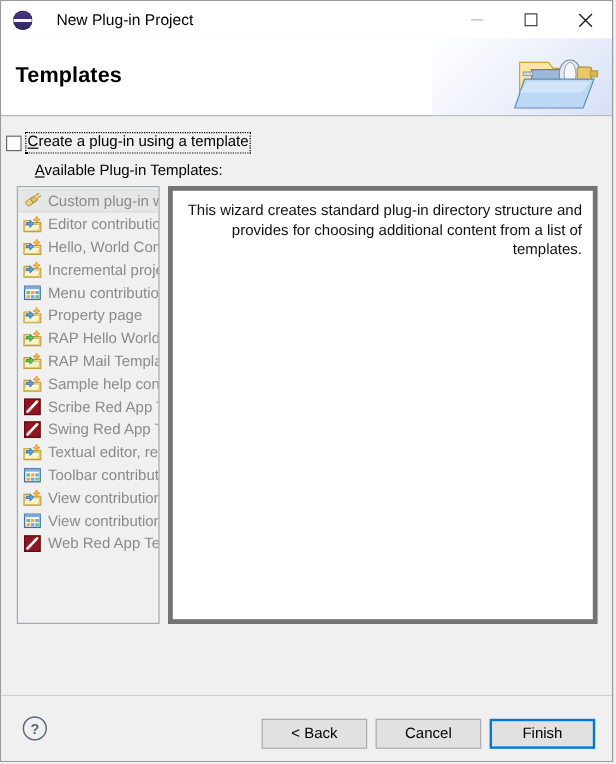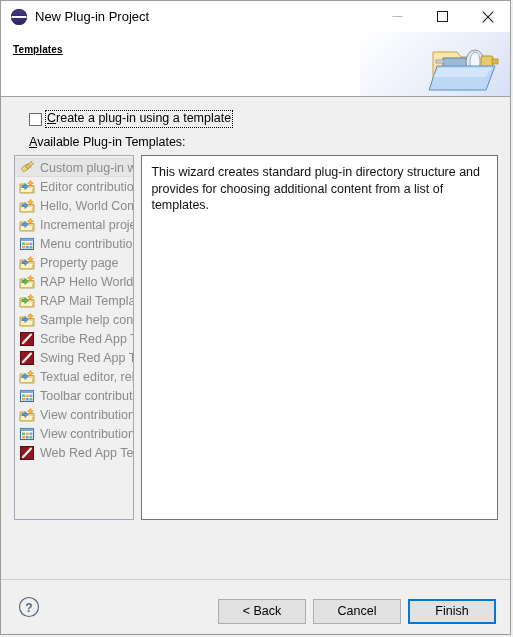--- a/index.html
+++ b/index.html
@@ -33,21 +33,21 @@
     background: #ffffff;
     display: flex;
     align-items: center;
     flex: 0 0 auto;
     position: relative;
   }
   .title-left {
     display: flex;
     align-items: center;
     padding-left: 10px;
-    gap: 8px;
+    gap: 20px;
     text-align: right;
   }
   .eclipse-icon {
     width: 16px;
     height: 16px;
     border-radius: 50%;
     background: linear-gradient(180deg,#4a3a86 0%, #3b2f73 42%, #ffffff 42%, #f2f2f8 58%, #3b2f73 58%, #2e2559 100%);
     box-shadow: 0 0 0 0.5px #2b2356 inset;
     flex: 0 0 auto;
   }
@@ -77,26 +77,25 @@
   .header {
     height: 64px;
     background: #ffffff;
     border-bottom: 1px solid #a0a0a0;
     position: relative;
     flex: 0 0 auto;
   }
   .header-title {
     position: absolute;
     left: 12px;
-    top: 12px;
-    font-size: 10px;
+    top: 20px;
+    font-size: 18px;
     font-weight: bold;
     color: #000;
     letter-spacing: 0.1px;
-    text-decoration: underline;
   }
   .header-glow {
     position: absolute;
     right: 0;
     top: 0;
     width: 150px;
     height: 64px;
     background: linear-gradient(135deg, rgba(255,255,255,1) 0%, rgba(233,238,250,1) 60%, rgba(214,224,245,1) 100%);
   }
   .banner-img {
@@ -109,21 +108,21 @@
 
   
   .body {
     flex: 1 1 auto;
     position: relative;
     background: #f0f0f0;
     padding: 0;
   }
   .checkbox-row {
     position: absolute;
-    left: 28px;
+    left: 4px;
     top: 13px;
     display: flex;
     align-items: center;
     gap: 3px;
   }
   .checkbox {
     width: 13px;
     height: 13px;
     border: 1px solid #6b6b6b;
     background: #fdfdfd;
@@ -189,24 +188,25 @@
     width: 16px;
     height: 16px;
     flex: 0 0 auto;
     position: relative;
   }
   .li-icon svg { display: block; }
 
   
   .desc-pane {
     flex: 1 1 auto;
-    border: 1px solid #737373;
+    border: 4px solid #737373;
     background: #ffffff;
     box-sizing: border-box;
     padding: 8px 9px;
+    text-align: right;
   }
   .desc-text {
     font-size: 12.5px;
     color: #111;
     line-height: 16.5px;
     margin: 0;
   }
 
   
   .footer {

